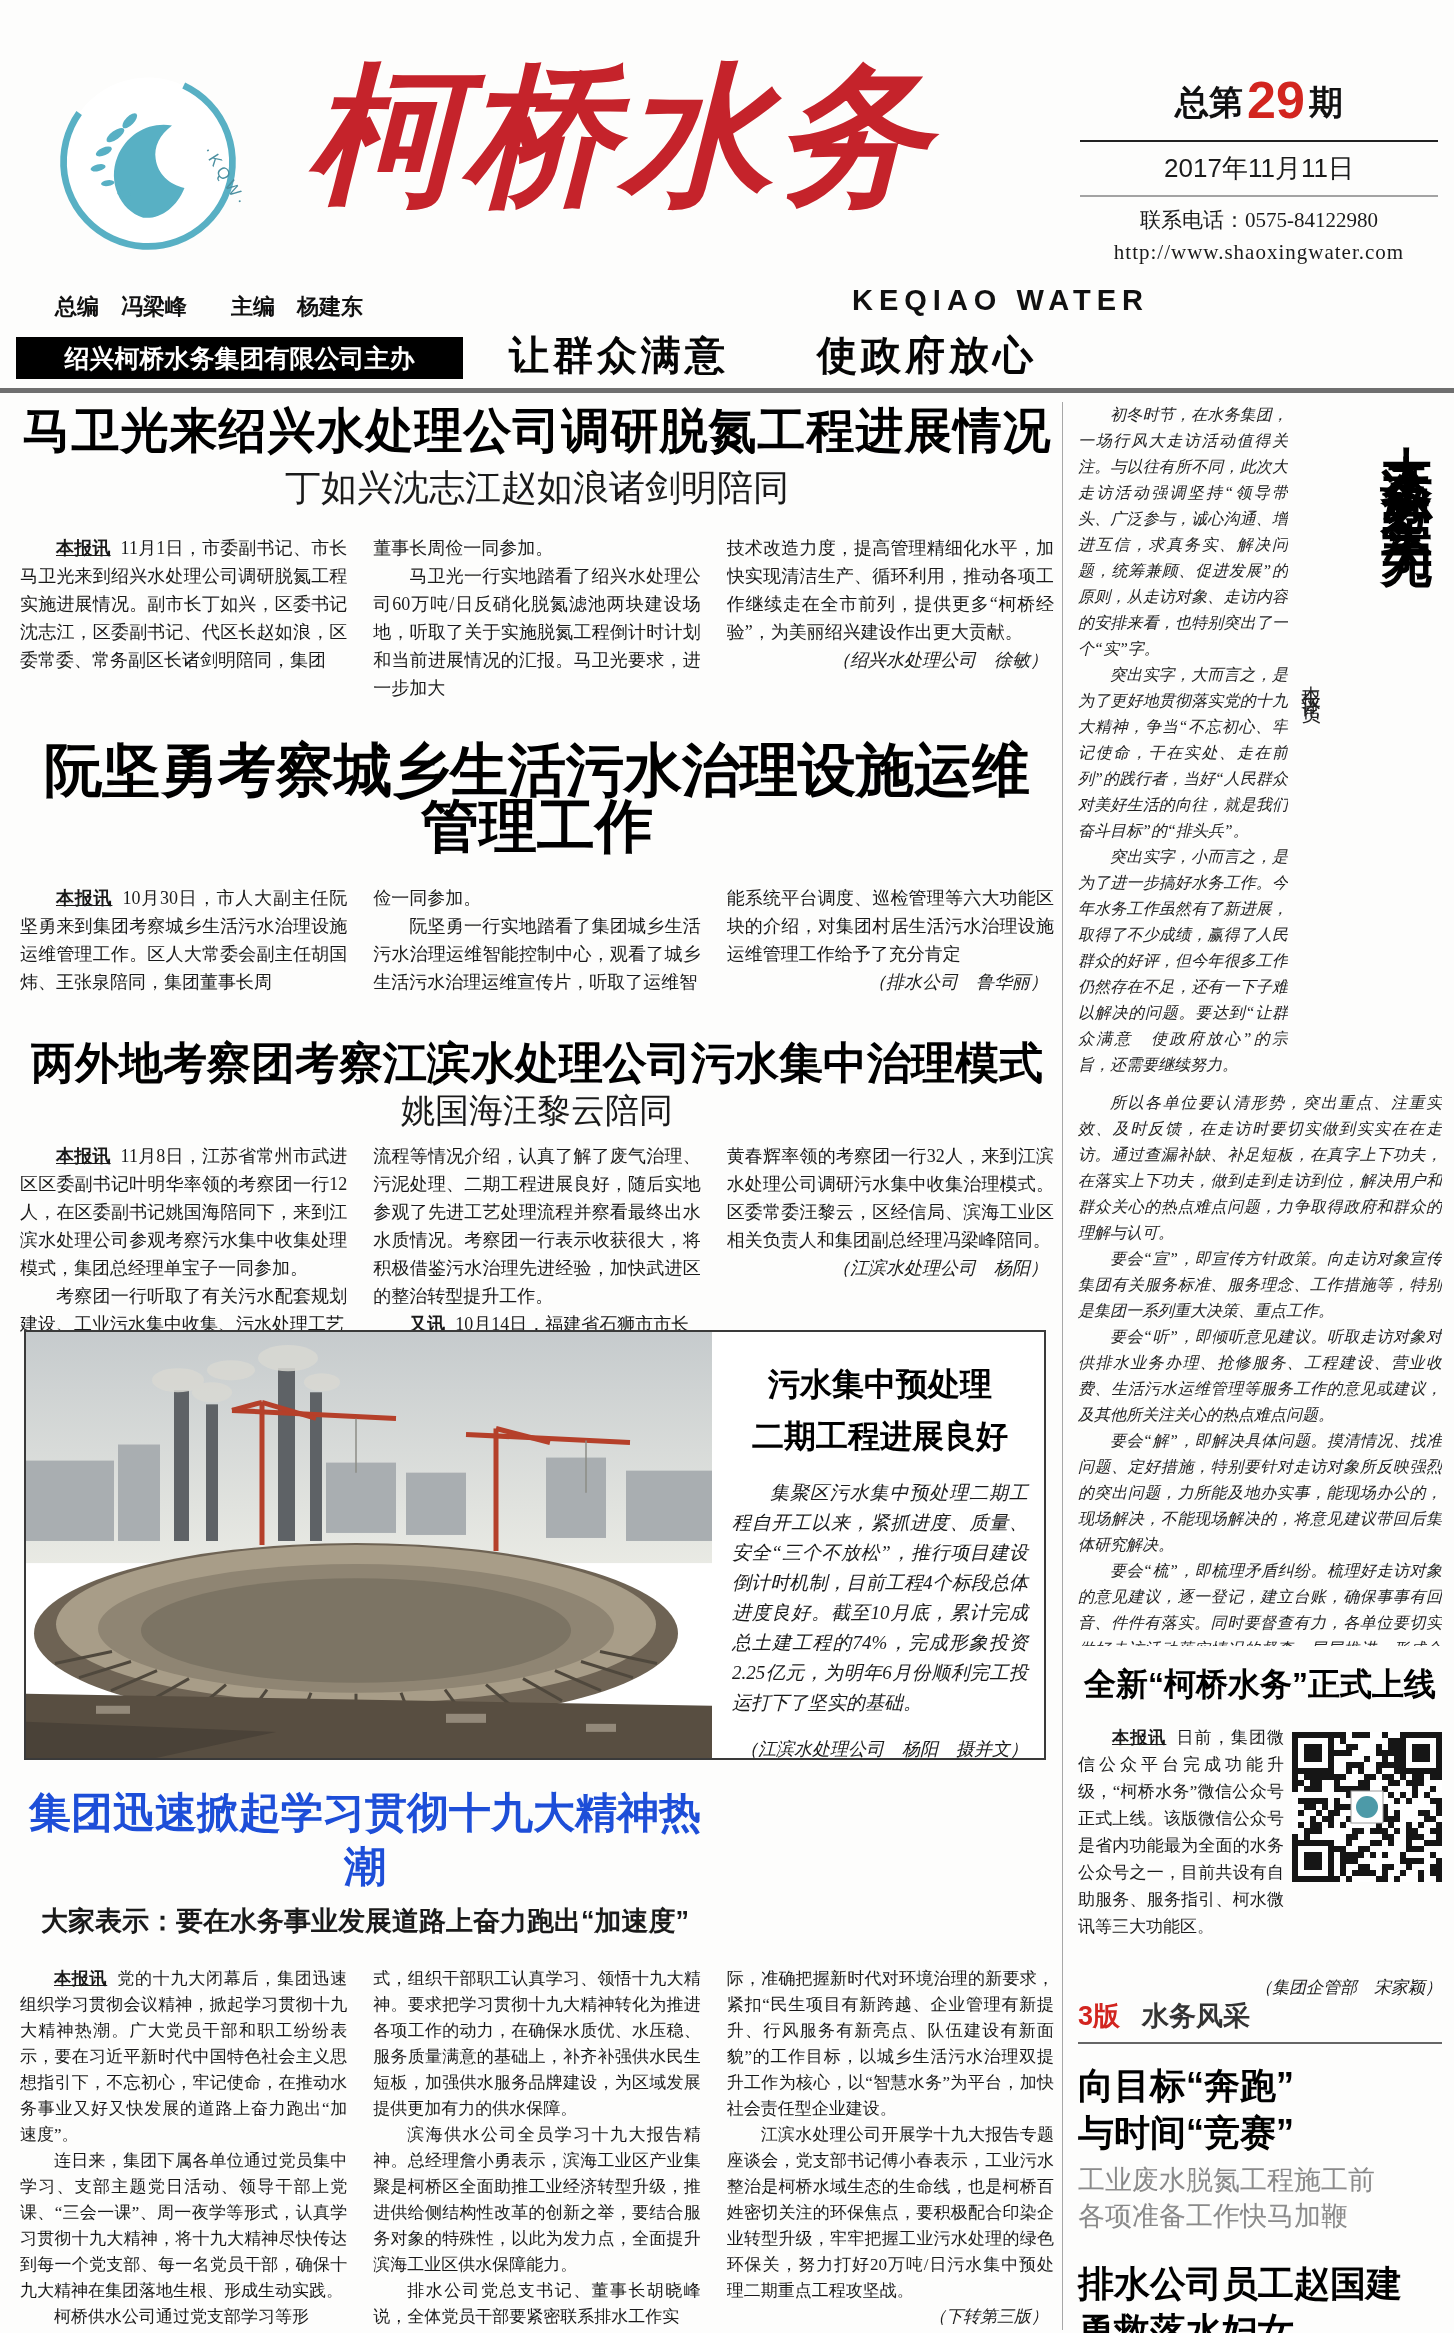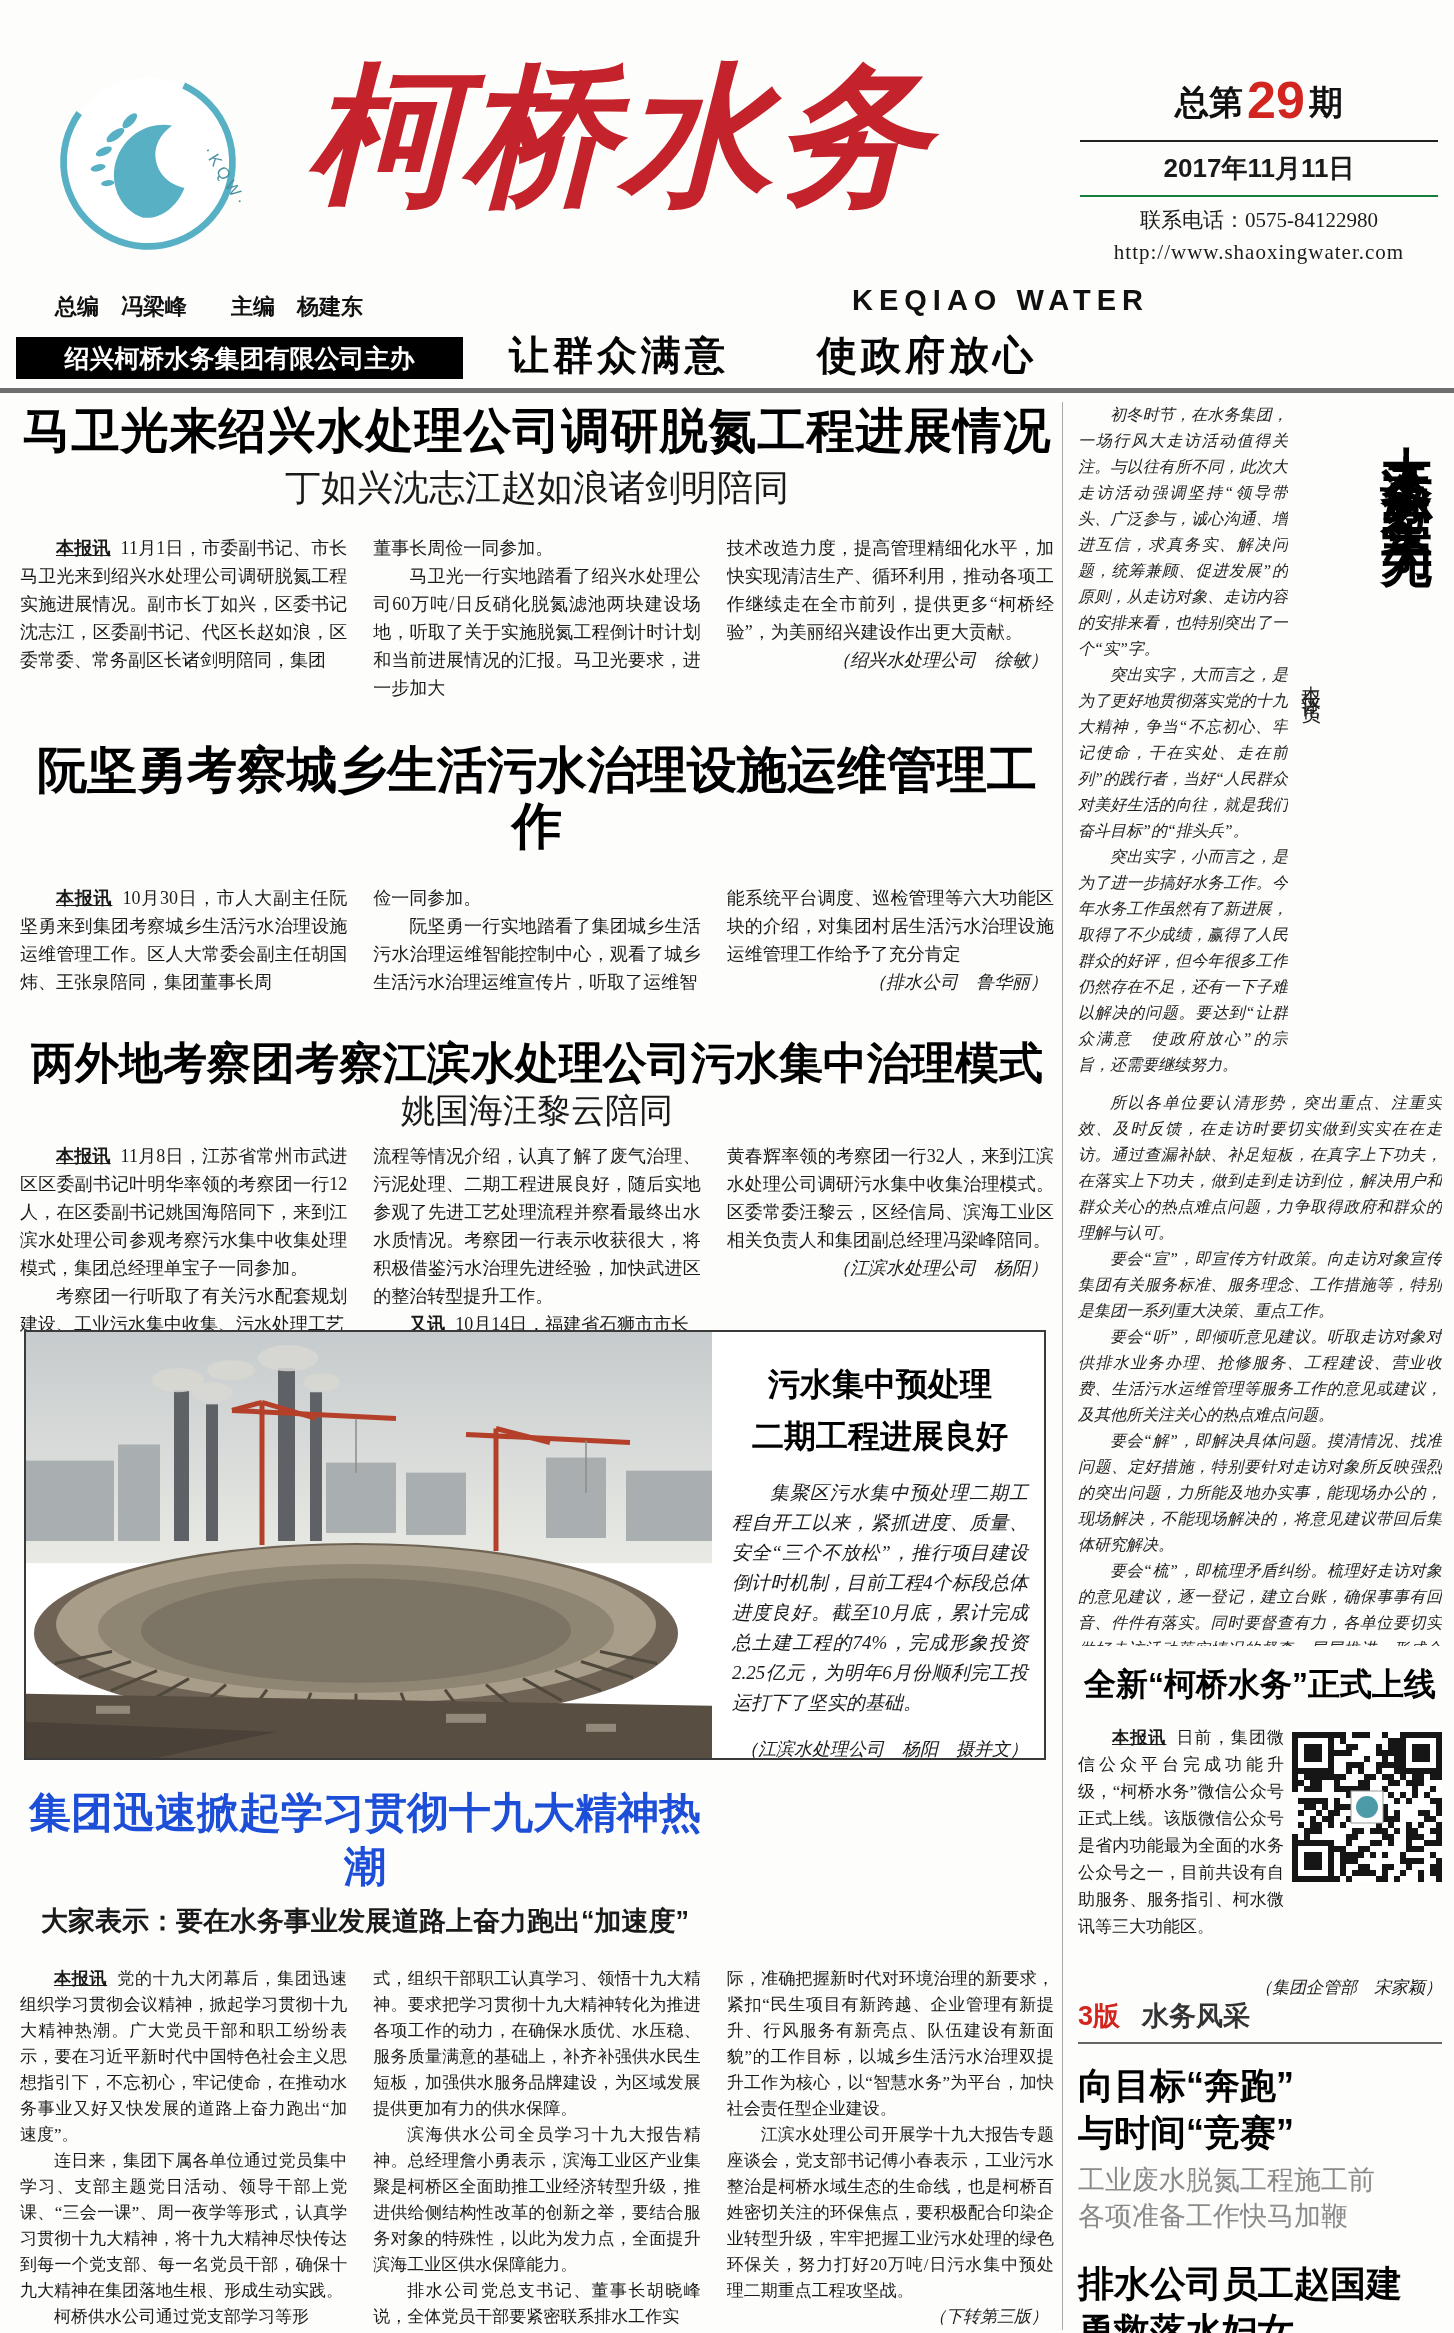--- a/index.html
+++ b/index.html
@@ -7,40 +7,40 @@
         font-family:"Liberation Serif","DejaVu Serif",serif;color:#1a1a1a;}
   
   .logo{position:absolute;left:52px;top:66px;width:192px;height:192px;}
   .m-title{position:absolute;left:170px;top:22px;width:900px;height:235px;text-align:center;
            font-family:"DejaVu Serif","Liberation Serif",serif;font-weight:900;font-style:italic;
            font-size:152px;line-height:225px;letter-spacing:4px;}
   .issue-box{position:absolute;left:1080px;top:70px;width:358px;text-align:center;
              font-family:"Liberation Sans","DejaVu Sans",sans-serif;}
   .issue-l1{font-size:34px;font-weight:bold;color:#111;padding-bottom:10px;border-bottom:2px solid #222;}
   .issue-num{font-size:52px;font-weight:bold;vertical-align:-4px;padding:0 4px;}
-  .issue-date{font-size:26px;font-weight:bold;padding:9px 0;border-bottom:2px solid #15803d;}
+  .issue-date{font-size:26px;font-weight:normal;padding:9px 0;border-bottom:2px solid #a3a3a3;}
   .issue-phone{font-size:21px;padding-top:9px;font-family:"Liberation Serif",serif;}
   .issue-url{font-size:21px;padding-top:6px;font-family:"Liberation Serif",serif;letter-spacing:1px;}
   .editors{position:absolute;left:55px;top:292px;font-family:"Liberation Sans","DejaVu Sans",sans-serif;
            font-size:22px;font-weight:bold;color:#111;}
   .kw-en{position:absolute;left:852px;top:284px;font-family:"Liberation Sans","DejaVu Sans",sans-serif;
          font-size:29px;font-weight:bold;letter-spacing:6px;color:#111;}
   .internal{position:absolute;left:1076px;top:295px;width:362px;height:38px;line-height:38px;text-align:center;
             color:#fff;font-size:24px;font-weight:bold;font-family:"Liberation Sans",sans-serif;}
   .publisher{position:absolute;left:16px;top:337px;width:447px;height:42px;line-height:42px;text-align:center;
              color:#fff;font-size:25px;font-weight:bold;font-family:"Liberation Sans",sans-serif;}
   .slogan{position:absolute;left:468px;top:328px;width:610px;text-align:center;font-size:40px;font-weight:bold;
           letter-spacing:4px;color:#050505;font-family:"Liberation Sans","DejaVu Sans",sans-serif;}
   .rule{position:absolute;left:0;top:388px;width:1454px;height:5px;background:#6f6f6f;}
   .vline{position:absolute;left:1062px;top:402px;width:1px;height:1928px;background:#a7a7a7;}
   
   .art{position:absolute;left:20px;width:1034px;}
   .hl{font-family:"Liberation Sans","DejaVu Sans",sans-serif;font-weight:bold;text-align:center;color:#000;margin:0;}
   .hl1{font-size:48px;line-height:58px;letter-spacing:1px;}
-  .hl2{font-size:50px;line-height:56px;}
+  .hl2{font-size:58px;line-height:56px;}
   .hl3{font-size:44px;line-height:50px;}
   .sub{text-align:center;font-size:36px;line-height:48px;margin-top:4px;}
   .sub3{font-size:34px;line-height:42px;margin-top:2px;}
   .cols{display:flex;gap:26px;overflow:hidden;}
   .col{flex:1;overflow:hidden;}
   .cols p{margin:0;font-size:18px;line-height:28px;text-align:justify;}
   .ind{text-indent:2em;}
   .lead{font-weight:bold;font-family:"Liberation Sans",sans-serif;padding-right:10px;text-decoration:underline;}
   .sig{text-align:right !important;font-style:italic;padding-right:6px;}
   .mt1{margin-top:22px;height:180px;}

